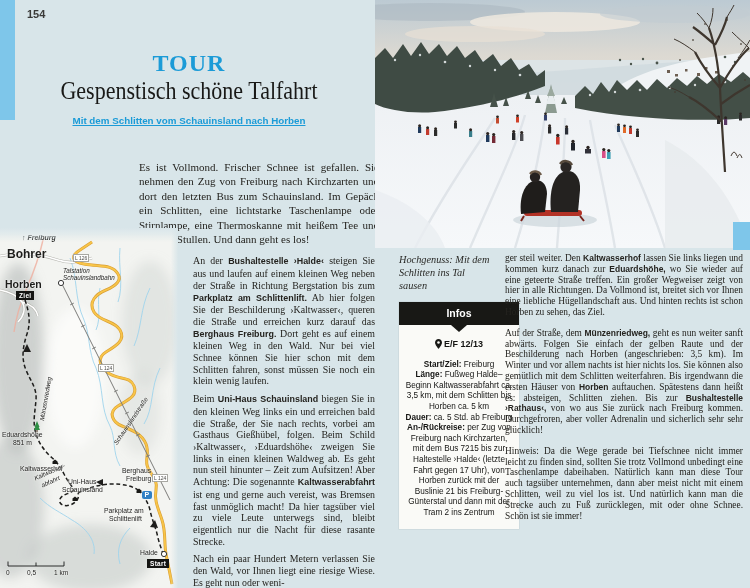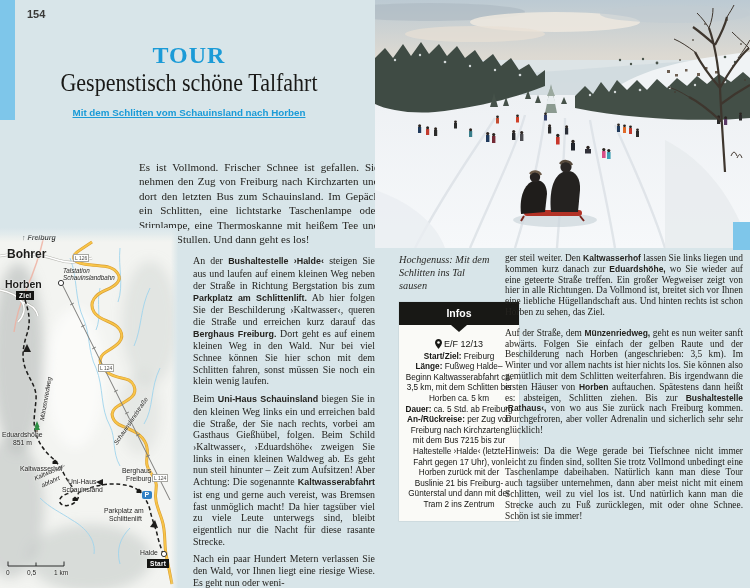--- a/index.html
+++ b/index.html
@@ -1,21 +1,21 @@
 <!DOCTYPE html>
 <html><head>
 <meta charset="utf-8">
 <style>
   html,body{margin:0;padding:0;}
   body{width:750px;height:588px;position:relative;overflow:hidden;
        background:#d8e5e9;font-family:"Liberation Serif",serif;color:#24231f;}
   .left-tab{position:absolute;left:0;top:0;width:15px;height:120px;background:#7ec6ea;}
   .right-tab{position:absolute;right:0;top:222px;width:17px;height:28px;background:#7ec6ea;z-index:6;}
   .page-num{position:absolute;left:27px;top:8px;font:700 11px "Liberation Sans",sans-serif;color:#3a3a38;}
-  .header{position:absolute;left:0;top:42px;width:378px;text-align:center;}
+  .header{position:absolute;left:0;top:50px;width:378px;text-align:center;}
   .kicker{font:700 24px "Liberation Serif",serif;color:#1b9bd7;letter-spacing:1px;}
   .title{font:400 25px/1.08 "Liberation Serif",serif;color:#191917;transform:scaleX(.88);transform-origin:50% 0;}
   .subtitle{margin-top:11px;font:700 9.8px "Liberation Sans",sans-serif;color:#1b9bd7;text-decoration:underline;}
 
   .col-left{position:absolute;left:139px;top:160px;width:240px;}
   .col-left p{margin:0 4px 6px;font-size:9.9px;line-height:11.7px;text-align:justify;}
   .col-left p.lead{font-size:11px;line-height:14.4px;margin:0 0 9px;}
   .col-left p:not(.lead){margin-left:54px;}
   .col-right{position:absolute;left:505px;top:253px;width:238px;}
   .col-right p{margin:0 0 10px;font-size:9.4px;line-height:10.8px;text-align:justify;}
@@ -25,21 +25,21 @@
   .caption{position:absolute;left:399px;top:253px;width:92px;
            font:italic 10.3px/13px "Liberation Serif",serif;color:#2a2a27;}
 
   .infos{position:absolute;left:399px;top:302px;width:120px;background:#fafaf7;padding-bottom:10px;
          box-shadow:0 0 0 .5px rgba(160,175,180,.35);}
   .infos-head{position:relative;background:#181815;color:#fff;text-align:center;
               font:700 10.5px "Liberation Sans",sans-serif;padding:5px 0 6px;}
   .infos-head::after{content:"";position:absolute;left:50%;bottom:-7px;margin-left:-8px;
               border:8px solid transparent;border-top:7px solid #181815;border-bottom:none;}
   .infos-body{padding:14px 6px 0;font:8.2px/10.6px "Liberation Sans",sans-serif;text-align:center;color:#141412;}
-  .grid-ref{font-weight:400;font-size:9px;margin-bottom:2px;}
+  .grid-ref{font-weight:700;font-size:9px;margin-bottom:10px;}
   .grid-ref svg{vertical-align:-2px;margin-right:2px;}
   .infos-body p{margin:0;}
   .infos-body b{font-weight:700;}
 
   .map{position:absolute;left:0;top:228px;width:178px;height:360px;overflow:hidden;}
   .map svg.geo{position:absolute;left:0;top:0;}
   .map-label{position:absolute;white-space:nowrap;font-family:"Liberation Sans",sans-serif;color:#1d1d1b;
              transform-origin:0 0;text-shadow:0 0 2px rgba(250,250,248,.9),0 0 2px rgba(250,250,248,.9);}
   .lbl-town{font-size:10.5px;font-weight:700;}
   .lbl-bold{font-size:12px;font-weight:700;}

